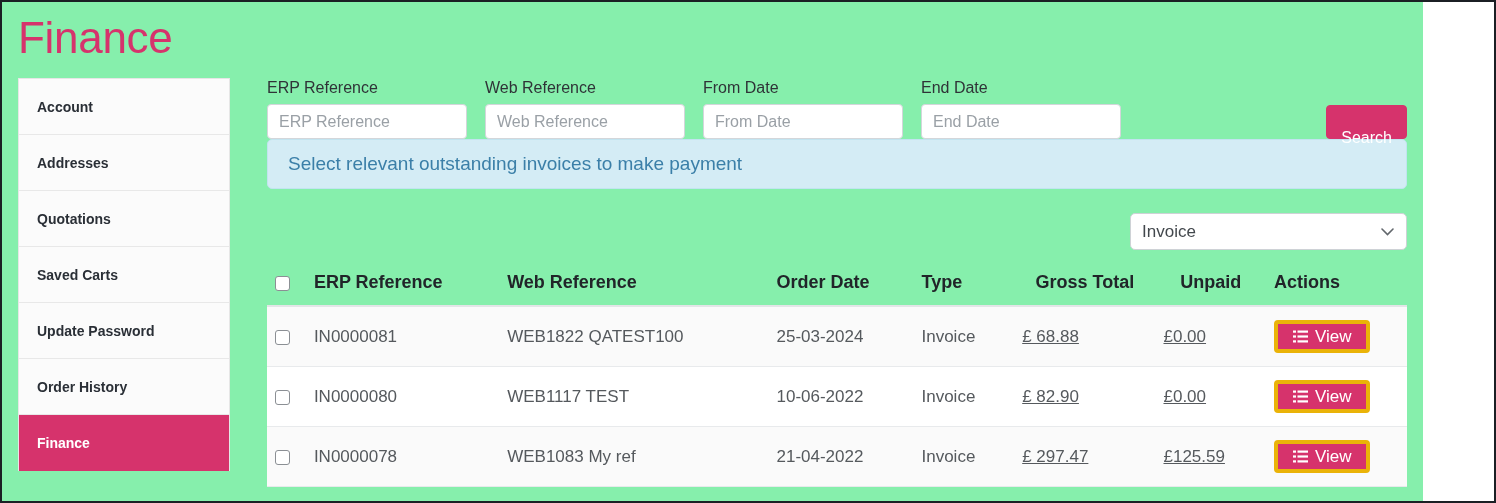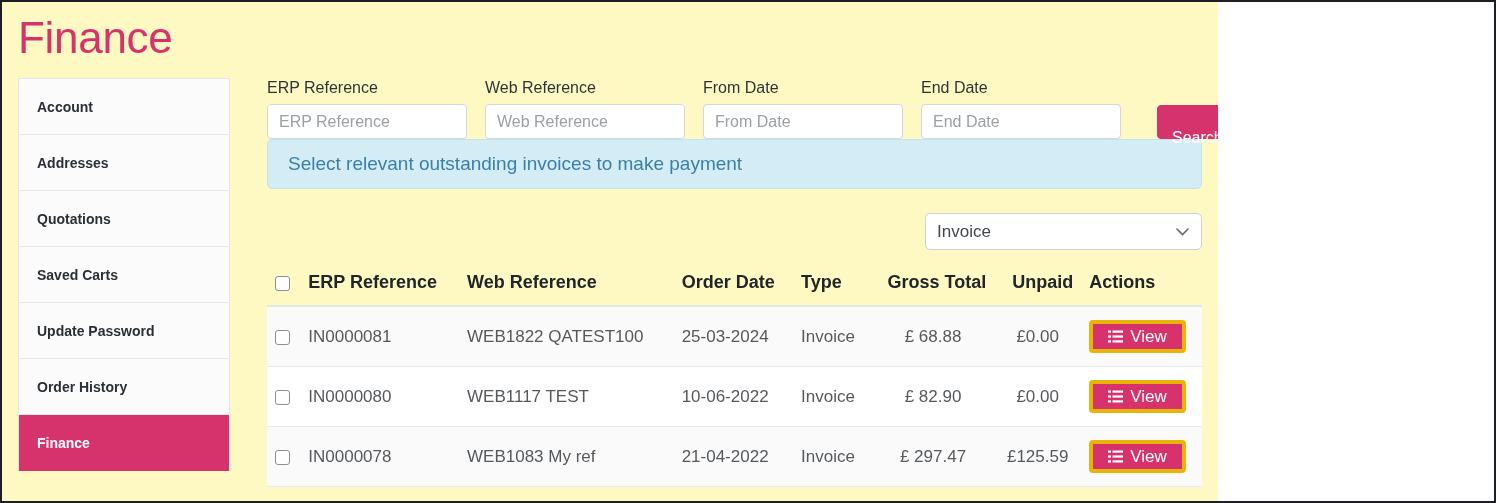--- a/index.html
+++ b/index.html
@@ -7,23 +7,23 @@
     margin: 0; padding: 0;
     width: 1496px; height: 503px;
     overflow: hidden;
     font-family: "Liberation Sans", sans-serif;
   }
   body {
     background: #ffffff;
     border: 2px solid #1b1f24;
   }
   .page {
-    width: 1216px;
+    width: 1421px;
     height: 499px;
-    background: #fef9c3;
+    background: #86efac;
     position: relative;
     overflow: hidden;
   }
 
   
   .page-title {
     color: #d6336c;
     font-size: 44px;
     font-weight: 400;
     line-height: 1;
@@ -190,22 +190,22 @@
 
   .col-check { width: 40px; }
   .col-erp { width: 200px; }
   .col-web { width: 280px; }
   .col-date { width: 150px; }
   .col-type { width: 105px; }
   .col-gross { width: 145px; text-align: right; }
   .col-unpaid { width: 115px; text-align: right; }
   .col-actions { width: 145px; }
 
-  th.col-gross, th.col-unpaid { text-align: right; }
-  td.num { text-align: center; }
+  th.col-gross, th.col-unpaid { text-align: center; }
+  td.num { text-align: left; text-decoration: underline; }
 
   .row-check {
     width: 15px; height: 15px;
     border: 1px solid #8b8f94;
     border-radius: 3px;
     background: #fff;
     display: inline-block;
     cursor: pointer;
     vertical-align: middle;
   }

